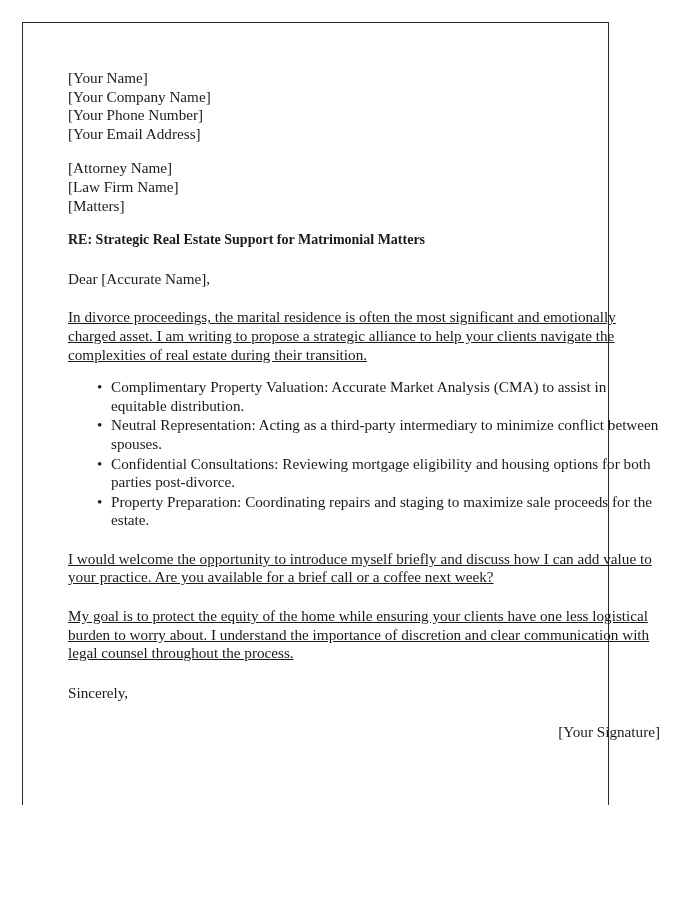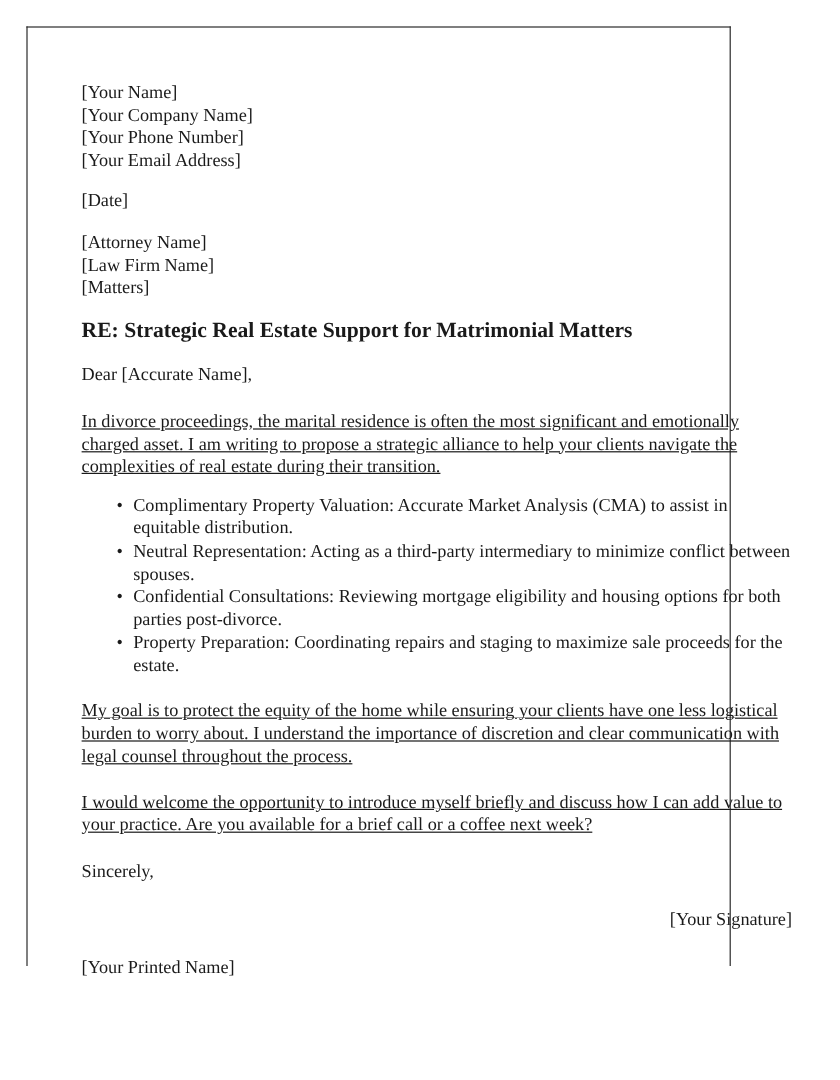--- a/index.html
+++ b/index.html
@@ -45,21 +45,21 @@
   }
   .sender-block div,
   .recipient-block div,
   .date-block div {
     white-space: nowrap;
   }
 
   .subject-line {
     font-weight: bold;
     margin: 14px 0 0 0;
-    font-size: 18px;
+    font-size: 14px;
   }
 
   .salutation {
     margin: 20px 0 0 0;
   }
 
   .body-para {
     margin: 20px 0 0 0;
     text-align: left;
     text-decoration: underline;
@@ -102,23 +102,20 @@
 <div class="page-frame">
   <div class="letter-body">
 
     <div class="sender-block">
       <div>[Your Name]</div>
       <div>[Your Company Name]</div>
       <div>[Your Phone Number]</div>
       <div>[Your Email Address]</div>
     </div>
 
-    <div class="date-block">
-      <div>[Date]</div>
-    </div>
 
     <div class="recipient-block">
       <div>[Attorney Name]</div>
       <div>[Law Firm Name]</div>
       <div>[Matters]</div>
     </div>
 
     <p class="subject-line">RE: Strategic Real Estate Support for Matrimonial Matters</p>
 
     <p class="salutation">Dear [Accurate Name],</p>
@@ -138,24 +135,23 @@
       <li>
         <span class="bullet-dot">•</span>
         <span class="item-label">Confidential Consultations:</span><span> Reviewing mortgage eligibility and housing options for both parties post-divorce.</span>
       </li>
       <li>
         <span class="bullet-dot">•</span>
         <span class="item-label">Property Preparation:</span><span> Coordinating repairs and staging to maximize sale proceeds for the estate.</span>
       </li>
     </ul>
 
+    <p class="body-para">I would welcome the opportunity to introduce myself briefly and discuss how I can add value to your practice. Are you available for a brief call or a coffee next week?</p>
+
     <p class="body-para">My goal is to protect the equity of the home while ensuring your clients have one less logistical burden to worry about. I understand the importance of discretion and clear communication with legal counsel throughout the process.</p>
-
-    <p class="body-para">I would welcome the opportunity to introduce myself briefly and discuss how I can add value to your practice. Are you available for a brief call or a coffee next week?</p>
 
     <p class="closing">Sincerely,</p>
 
     <p class="signature-line">[Your Signature]</p>
 
-    <p class="printed-name">[Your Printed Name]</p>
 
   </div>
 </div>
 
 </body></html>

